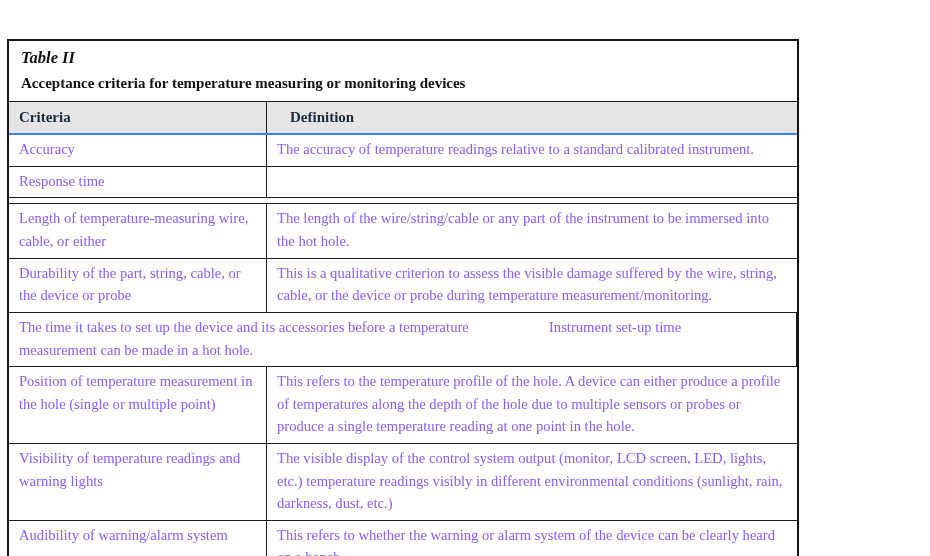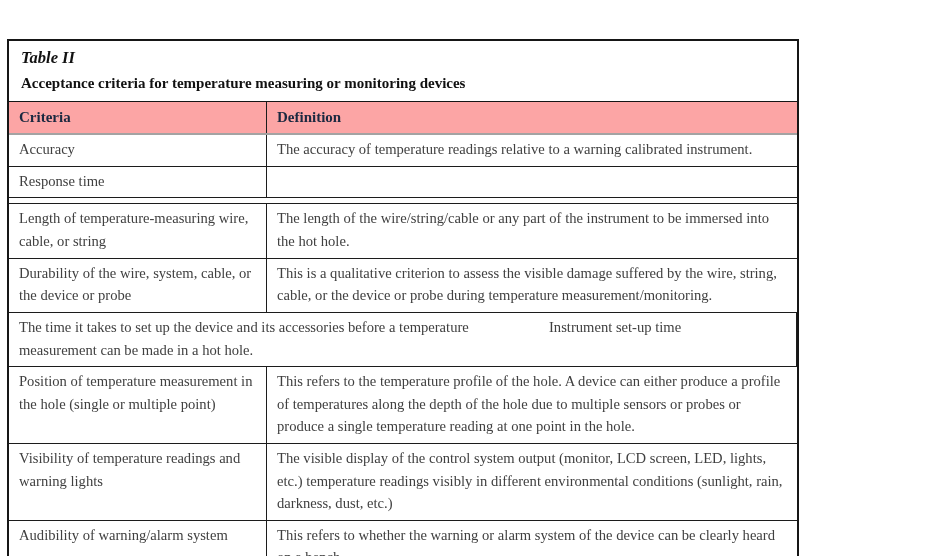--- a/index.html
+++ b/index.html
@@ -45,28 +45,29 @@
     flex: 1;
     display: flex;
     flex-direction: column;
   }
   .row {
     display: flex;
     border-bottom: 1.5px solid #1c1c1c;
   }
   .row:last-child { border-bottom: none; }
   .row.header {
-    background: #fca5a5;
-    border-bottom: 2px solid #a3a3a3;
+    background: #e5e5e5;
+    border-bottom: 2px solid #3b82f6;
+    gap: 13px;
   }
   .cell {
     padding: 3px 10px 5px 10px;
     font-size: 14.6px;
     line-height: 1.55;
-    color: #404040;
+    color: #8b5cf6;
   }
   .cell.c-criteria {
     width: 258px;
     flex: 0 0 258px;
     border-right: 1.5px solid #1c1c1c;
   }
   .cell.c-def { flex: 1; }
   .row.header .cell {
     font-weight: bold;
     color: #1b2940;
@@ -88,33 +89,33 @@
 
   <div class="tbl">
     <div class="row header">
       <div class="cell c-criteria">Criteria</div>
       <div class="cell c-def">Definition</div>
     </div>
 
     <div class="body-rows">
       <div class="row">
         <div class="cell c-criteria">Accuracy</div>
-        <div class="cell c-def">The accuracy of temperature readings relative to a warning calibrated instrument.</div>
+        <div class="cell c-def">The accuracy of temperature readings relative to a standard calibrated instrument.</div>
       </div>
       <div class="row">
         <div class="cell c-criteria">Response time</div>
       </div>
       <div class="row">
       </div>
       <div class="row">
-        <div class="cell c-criteria">Length of temperature-measuring wire, cable, or string</div>
+        <div class="cell c-criteria">Length of temperature-measuring wire, cable, or either</div>
         <div class="cell c-def">The length of the wire/string/cable or any part of the instrument to be immersed into the hot hole.</div>
       </div>
       <div class="row">
-        <div class="cell c-criteria">Durability of the wire, system, cable, or the device or probe</div>
+        <div class="cell c-criteria">Durability of the part, string, cable, or the device or probe</div>
         <div class="cell c-def">This is a qualitative criterion to assess the visible damage suffered by the wire, string, cable, or the device or probe during temperature measurement/monitoring.</div>
       </div>
       <div class="row">
         <div class="cell c-def">The time it takes to set up the device and its accessories before a temperature measurement can be made in a hot hole.</div>
         <div class="cell c-criteria">Instrument set-up time</div>
       </div>
       <div class="row">
         <div class="cell c-criteria">Position of temperature measurement in the hole (single or multiple point)</div>
         <div class="cell c-def">This refers to the temperature profile of the hole. A device can either produce a profile of temperatures along the depth of the hole due to multiple sensors or probes or produce a single temperature reading at one point in the hole.</div>
       </div>

